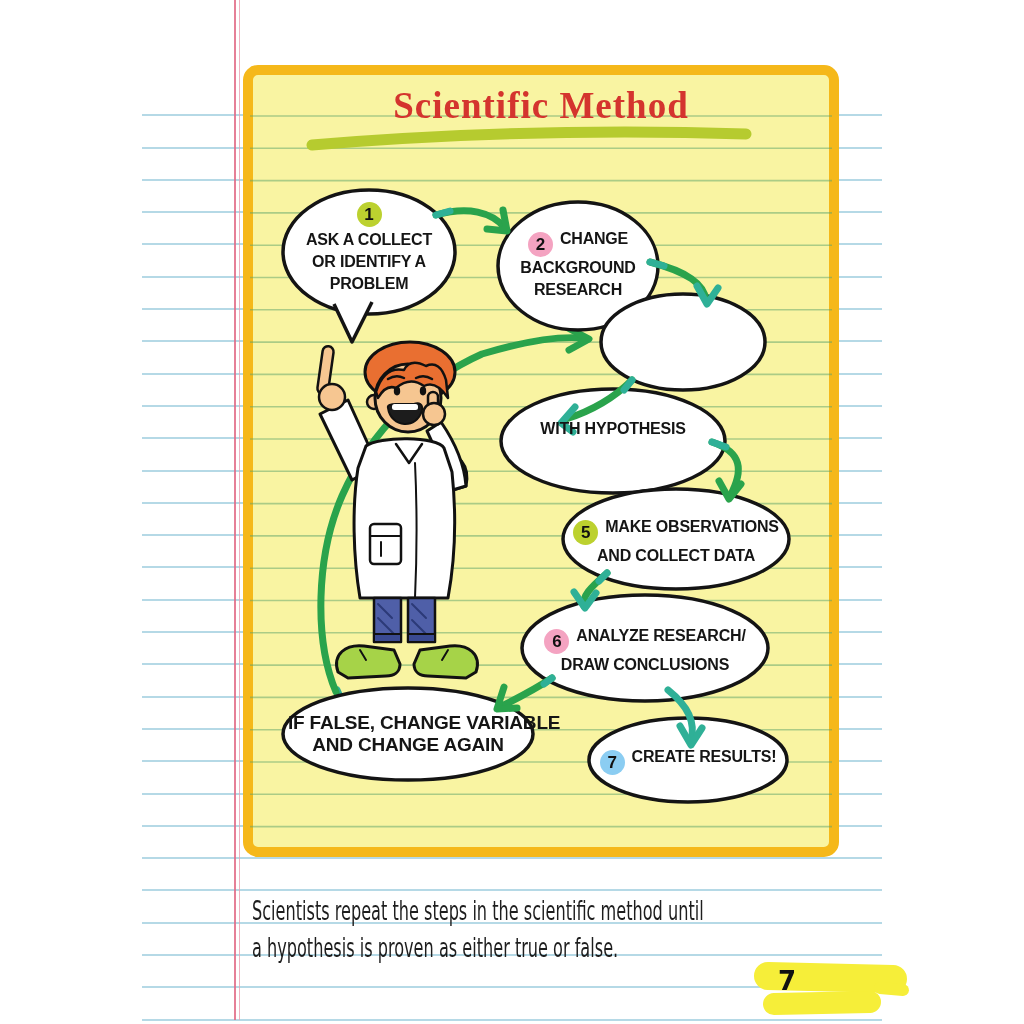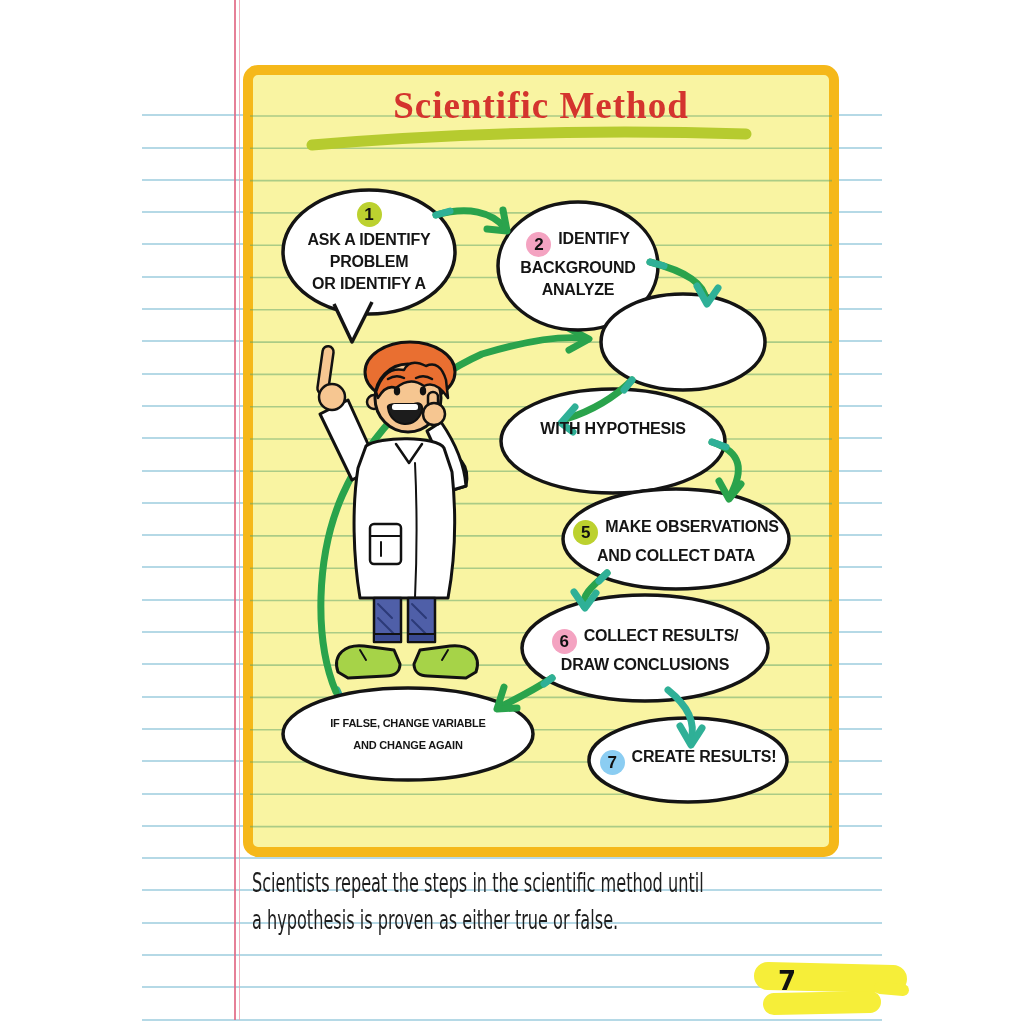--- a/index.html
+++ b/index.html
@@ -13,27 +13,27 @@
   .margin-b{position:absolute;left:239px;top:0;width:1px;height:1020px;background:#eda0b2;opacity:.8;z-index:1;}
   svg.scene{position:absolute;left:0;top:0;z-index:2;}
   
   .txt{position:absolute;z-index:3;}
   .title{left:248px;top:84px;width:586px;text-align:center;
     font-family:"Liberation Serif",serif;font-weight:bold;font-size:37px;
     letter-spacing:1px;color:#d4342e;}
   .bubble-text{width:240px;text-align:center;color:#151515;
     font-weight:bold;font-size:16px;line-height:22px;letter-spacing:-0.2px;}
   .bubble-text .line{white-space:nowrap;}
-  .bubble-text.small{font-size:11px;}
+  .bubble-text.small{font-size:19px;}
   .badge{display:inline-block;width:25px;height:25px;line-height:25px;border-radius:50%;
     text-align:center;font-size:17px;font-weight:bold;color:#111;vertical-align:-6px;margin-right:7px;}
   .badge.center{display:block;margin:0 auto 2px auto;}
   .bg-green{background:#bcd12f;} .bg-pink{background:#f4a3c1;}
   .bg-blue{background:#8bcdf2;} .bg-purple{background:#c9a9da;}
-  .caption{left:252px;color:#1d1d1d;font-family:"DejaVu Sans",sans-serif;font-size:26px;}
+  .caption{left:252px;color:#1d1d1d;font-family:"DejaVu Sans",sans-serif;font-size:26px;margin-top:28px;}
   .caption .squeeze{display:inline-block;transform:scaleX(0.62);transform-origin:left center;white-space:nowrap;}
   .pagenum{left:778px;top:966px;font-family:"DejaVu Sans",sans-serif;font-weight:bold;font-size:26px;color:#111;}
 </style>
 </head>
 <body>
 
 <div class="page">
 
   <div class="ruled"></div>
   <div class="margin-a"></div>
@@ -176,43 +176,43 @@
       <path d="M 768 976 L 893 979" stroke-width="28"></path>
       <path d="M 774 1004 L 870 1002" stroke-width="22"></path>
       <path d="M 880 988 L 903 990" stroke-width="12"></path>
     </g>
   </svg>
 
   <div class="txt title">Scientific Method</div>
 
   <div class="txt bubble-text" style="left:249px;top:202px;">
     <span class="badge bg-green center">1</span>
-    <div class="line">ASK A IDENTIFY</div>
+    <div class="line">ASK A COLLECT</div>
+    <div class="line">OR IDENTIFY A</div>
     <div class="line">PROBLEM</div>
-    <div class="line">OR IDENTIFY A</div>
   </div>
 
   <div class="txt bubble-text" style="left:458px;top:228px;">
-    <div class="line"><span class="badge bg-pink">2</span><span>IDENTIFY</span></div>
+    <div class="line"><span class="badge bg-pink">2</span><span>CHANGE</span></div>
     <div class="line">BACKGROUND</div>
-    <div class="line">ANALYZE</div>
+    <div class="line">RESEARCH</div>
   </div>
 
 
   <div class="txt bubble-text" style="left:493px;top:418px;">
     <div class="line">WITH HYPOTHESIS</div>
   </div>
 
   <div class="txt bubble-text" style="left:556px;top:516px;">
     <div class="line"><span class="badge bg-green">5</span><span>MAKE OBSERVATIONS</span></div>
     <div class="line">AND COLLECT DATA</div>
   </div>
 
   <div class="txt bubble-text" style="left:525px;top:625px;">
-    <div class="line"><span class="badge bg-pink">6</span><span>COLLECT RESULTS/</span></div>
+    <div class="line"><span class="badge bg-pink">6</span><span>ANALYZE RESEARCH/</span></div>
     <div class="line">DRAW CONCLUSIONS</div>
   </div>
 
   <div class="txt bubble-text" style="left:568px;top:746px;">
     <div class="line"><span class="badge bg-blue">7</span><span>CREATE RESULTS!</span></div>
   </div>
 
   <div class="txt bubble-text small" style="left:288px;top:712px;">
     <div class="line">IF FALSE, CHANGE VARIABLE</div>
     <div class="line">AND CHANGE AGAIN</div>

